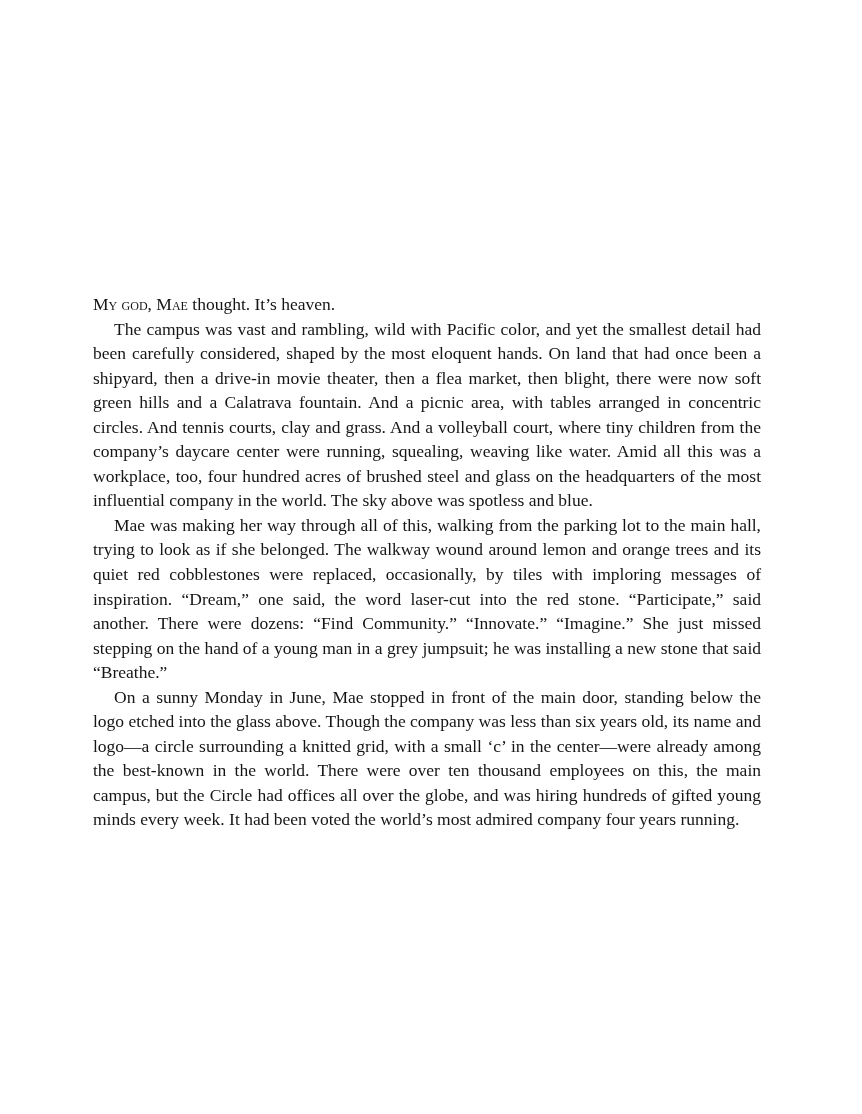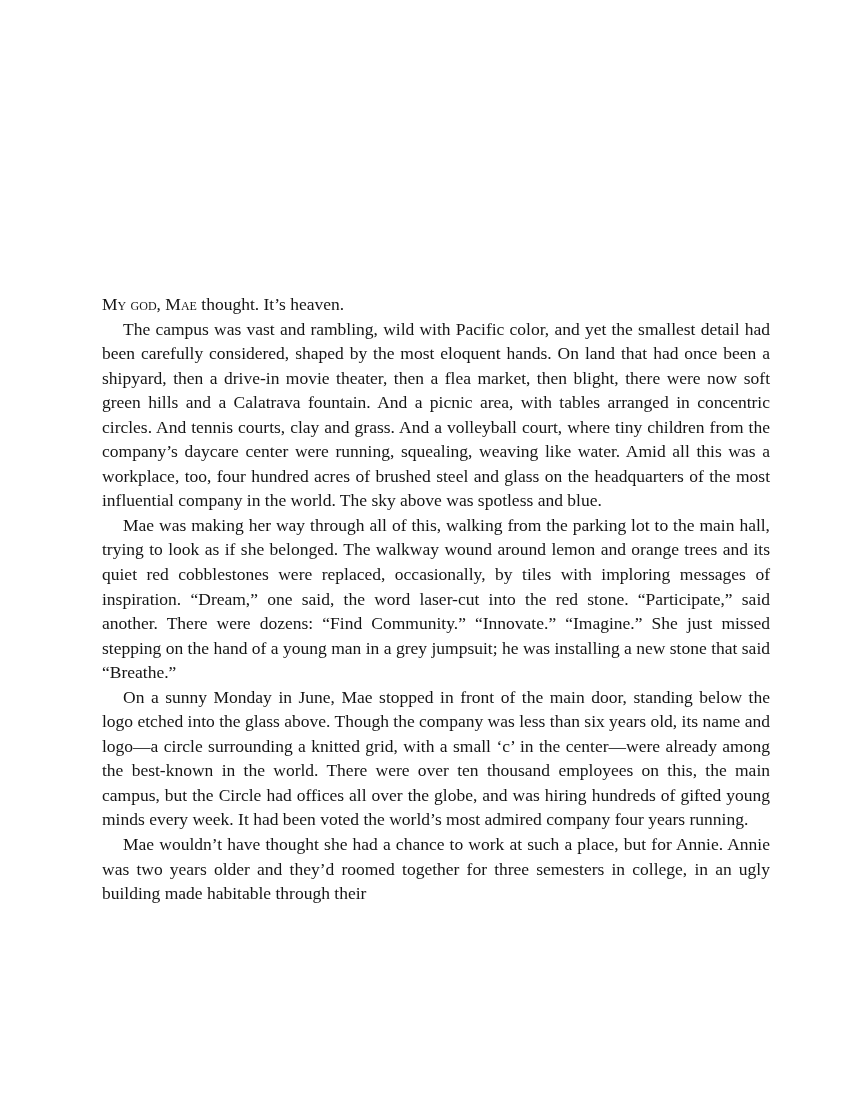--- a/index.html
+++ b/index.html
@@ -9,21 +9,21 @@
   }
   .page {
     position: relative;
     width: 862px;
     height: 1114px;
     background: #ffffff;
     overflow: hidden;
   }
   .text-block {
     position: absolute;
-    left: 102px;
+    left: 93px;
     top: 292px;
     width: 668px;
     font-family: "Liberation Serif", "DejaVu Serif", serif;
     font-size: 17.5px;
     line-height: 24.55px;
     color: #151515;
     text-align: justify;
   }
   .text-block p {
     margin: 0;
@@ -39,15 +39,14 @@
 </style>
 </head>
 <body>
 
 <div class="page">
   <div class="text-block">
     <p class="opening"><span class="smallcaps">My god, Mae</span><span> thought. It’s heaven.</span></p>
     <p>The campus was vast and rambling, wild with Pacific color, and yet the smallest detail had been carefully considered, shaped by the most eloquent hands. On land that had once been a shipyard, then a drive-in movie theater, then a flea market, then blight, there were now soft green hills and a Calatrava fountain. And a picnic area, with tables arranged in concentric circles. And tennis courts, clay and grass. And a volleyball court, where tiny children from the company’s daycare center were running, squealing, weaving like water. Amid all this was a workplace, too, four hundred acres of brushed steel and glass on the headquarters of the most influential company in the world. The sky above was spotless and blue.</p>
     <p>Mae was making her way through all of this, walking from the parking lot to the main hall, trying to look as if she belonged. The walkway wound around lemon and orange trees and its quiet red cobblestones were replaced, occasionally, by tiles with imploring messages of inspiration. “Dream,” one said, the word laser-cut into the red stone. “Participate,” said another. There were dozens: “Find Community.” “Innovate.” “Imagine.” She just missed stepping on the hand of a young man in a grey jumpsuit; he was installing a new stone that said “Breathe.”</p>
     <p>On a sunny Monday in June, Mae stopped in front of the main door, standing below the logo etched into the glass above. Though the company was less than six years old, its name and logo—a circle surrounding a knitted grid, with a small ‘c’ in the center—were already among the best-known in the world. There were over ten thousand employees on this, the main campus, but the Circle had offices all over the globe, and was hiring hundreds of gifted young minds every week. It had been voted the world’s most admired company four years running.</p>
-    <p>Mae wouldn’t have thought she had a chance to work at such a place, but for Annie. Annie was two years older and they’d roomed together for three semesters in college, in an ugly building made habitable through their</p>
   </div>
 </div>
 
 </body></html>

